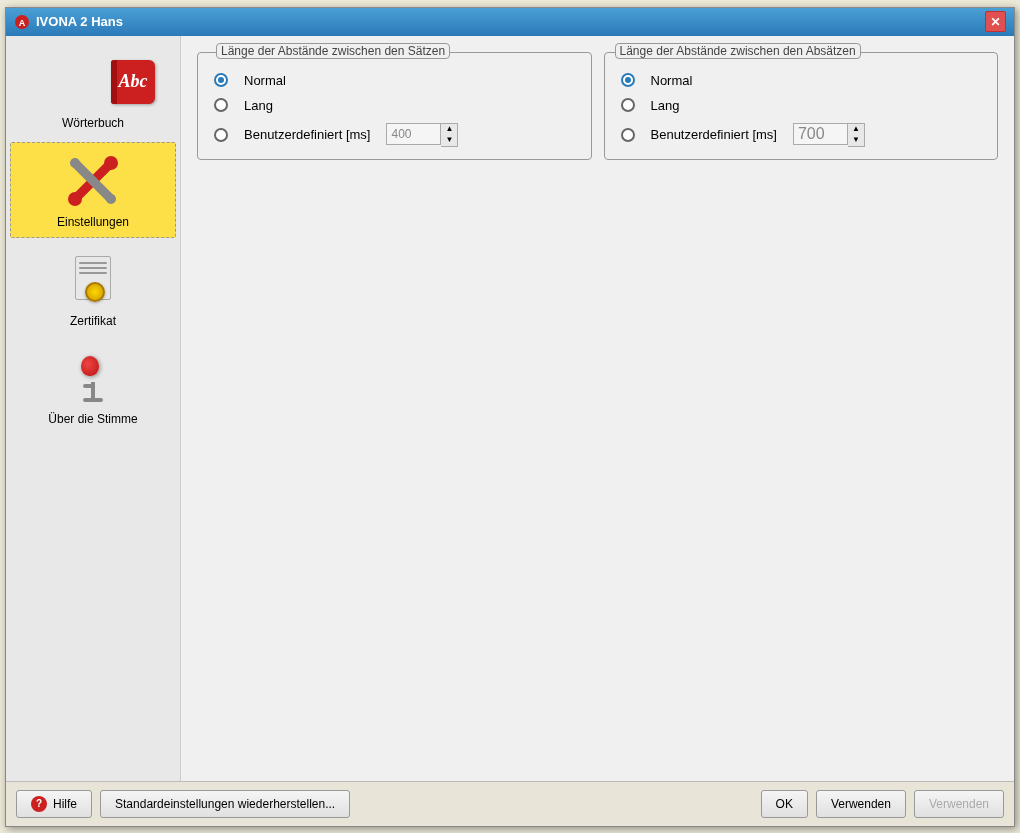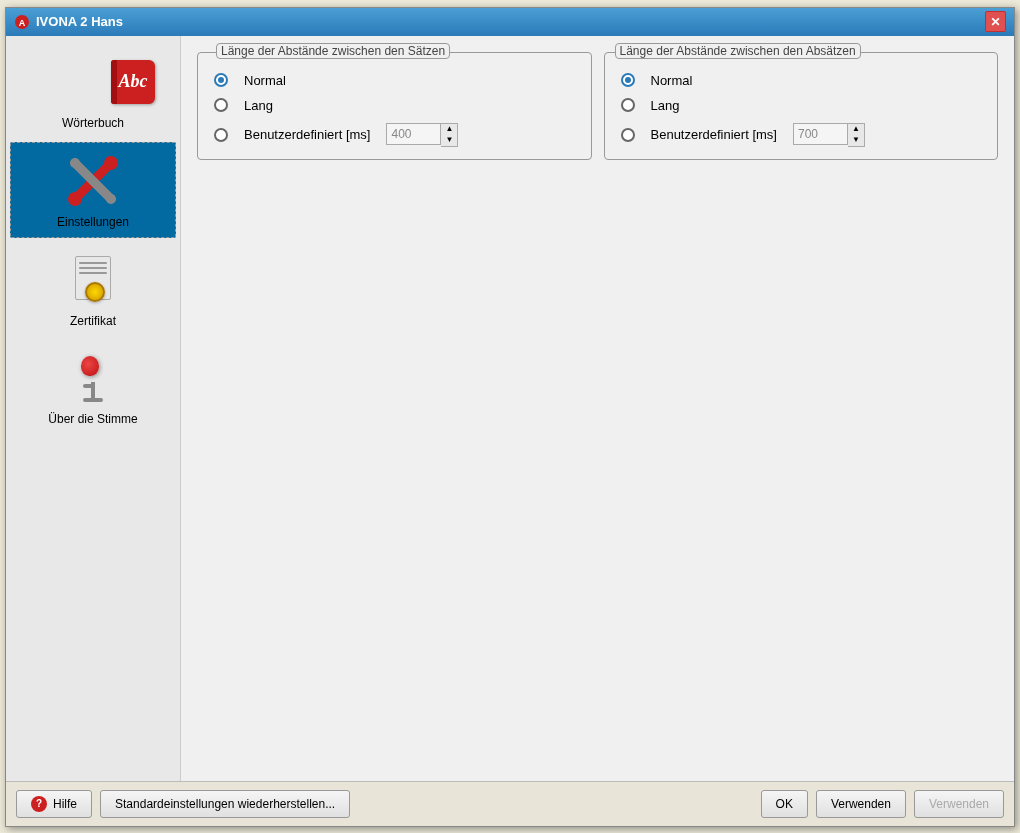--- a/index.html
+++ b/index.html
@@ -77,21 +77,21 @@
     .sidebar-item {
       display: flex;
       flex-direction: column;
       align-items: center;
       padding: 8px 4px;
       cursor: pointer;
       border-radius: 2px;
       gap: 4px;
     }
     .sidebar-item.active {
-      background: #0369a1;
+      background: #fde047;
       border: 1px dashed #999;
     }
     .sidebar-item-icon {
       width: 60px;
       height: 60px;
       display: flex;
       align-items: center;
       justify-content: center;
     }
     .sidebar-item-label {
@@ -460,21 +460,21 @@
               <span class="radio-label">Normal</span>
             </div>
             <div class="radio-item">
               <div class="radio-input"></div>
               <span class="radio-label">Lang</span>
             </div>
             <div class="radio-item">
               <div class="radio-input"></div>
               <span class="radio-label">Benutzerdefiniert [ms]</span>
               <div class="spinbox">
-                <input type="text" style="width: 55px; height: 22px; border: 1px solid rgb(170, 170, 170); padding: 0px 4px; font-size: 12px; background: rgb(245, 245, 245); color: rgb(136, 136, 136);" value="700">
+                <input type="text" style="width: 55px; height: 22px; border: 1px solid rgb(170, 170, 170); padding: 0px 4px; font-size: 16px; background: rgb(245, 245, 245); color: rgb(136, 136, 136);" value="700">
                 <div class="spinbox-buttons">
                   <button class="spin-up">▲</button>
                   <button class="spin-down">▼</button>
                 </div>
               </div>
             </div>
           </div>
         </div>
 
       </div>

